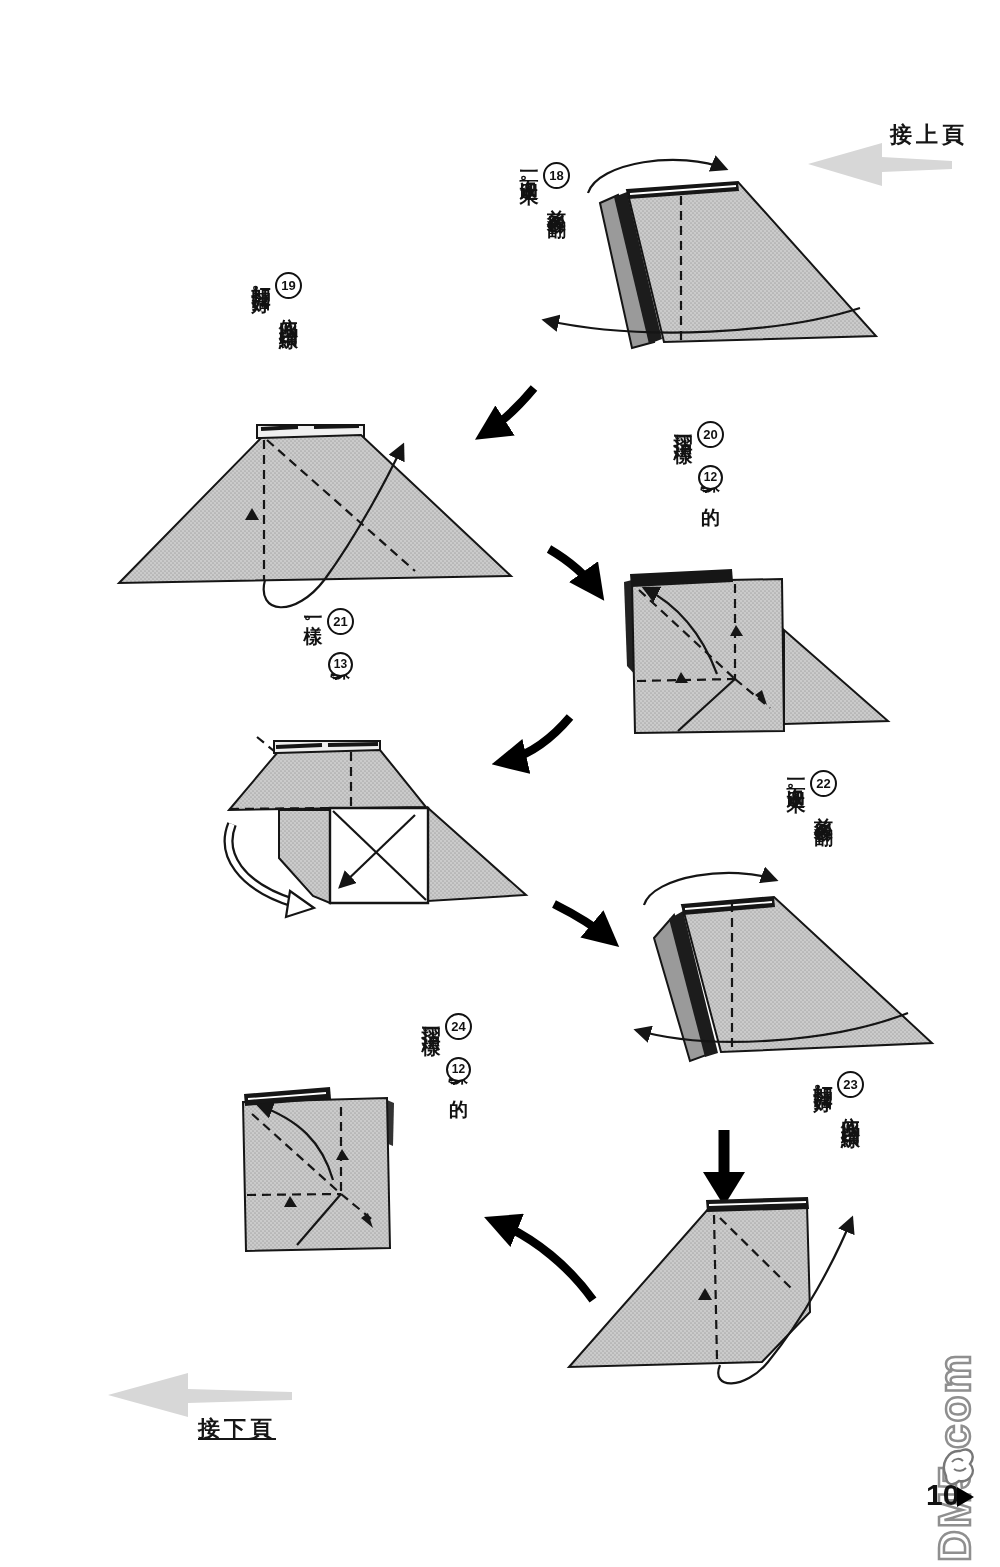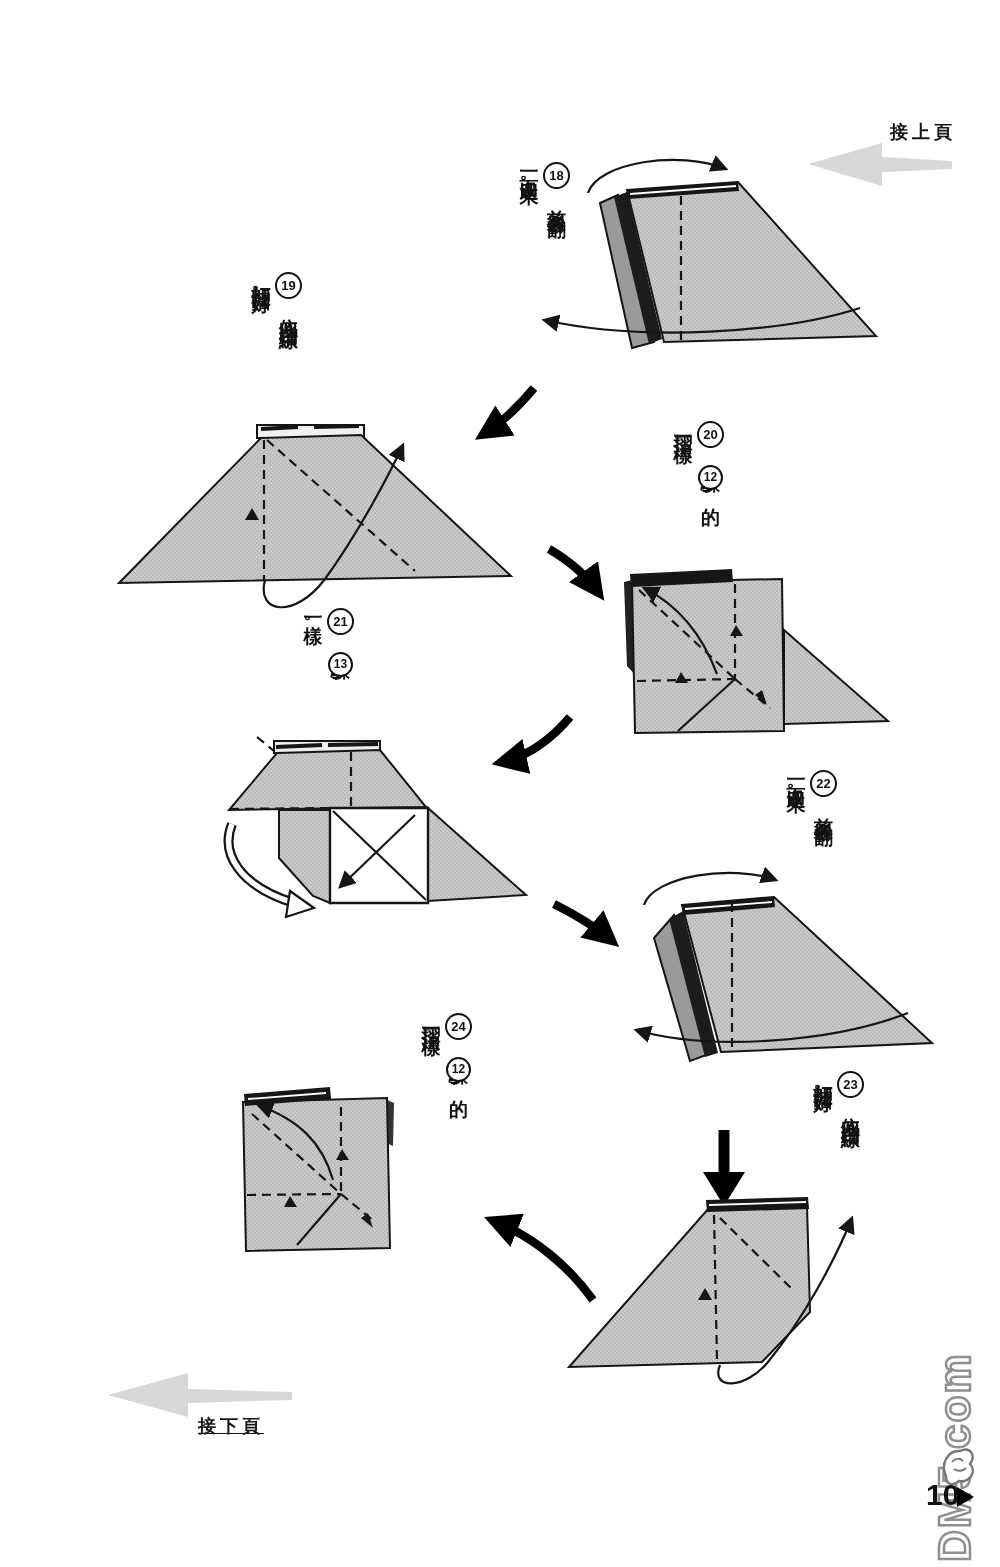--- a/index.html
+++ b/index.html
@@ -15,21 +15,21 @@
     font-weight:700;font-size:19px;line-height:27px;letter-spacing:3px;color:#121212;
   }
   .circ{
     display:inline-block;writing-mode:horizontal-tb;text-orientation:mixed;
     width:23px;height:23px;border:2.5px solid #121212;border-radius:50%;
     background:#fff;font-size:13px;line-height:23px;text-align:center;
     letter-spacing:0;font-weight:700;margin:1px 0 5px;
   }
   .circ.ref{width:21px;height:21px;line-height:21px;border-width:2px;font-size:12px;margin:3px 0;}
   
-  .navlabel{position:absolute;font-weight:700;font-size:18px;letter-spacing:4px;color:#161616;}
+  .navlabel{position:absolute;font-weight:700;font-size:22px;letter-spacing:4px;color:#161616;}
   
   .paper{fill:url(#ht) #c6c6c6;stroke:#151515;stroke-width:2;stroke-linejoin:miter;}
   .white{fill:#ffffff;stroke:#151515;stroke-width:2.4;}
   .dark{fill:#161616;stroke:none;}
   .ln{fill:none;stroke:#151515;stroke-width:2.2;}
   .dash{fill:none;stroke:#151515;stroke-width:2.2;stroke-dasharray:9 6;}
   .bold{fill:none;stroke:#000;stroke-width:8.5;}
   .gray-arrow{fill:#d7d7d7;stroke:none;}
   .tri{fill:#161616;stroke:none;}
   

